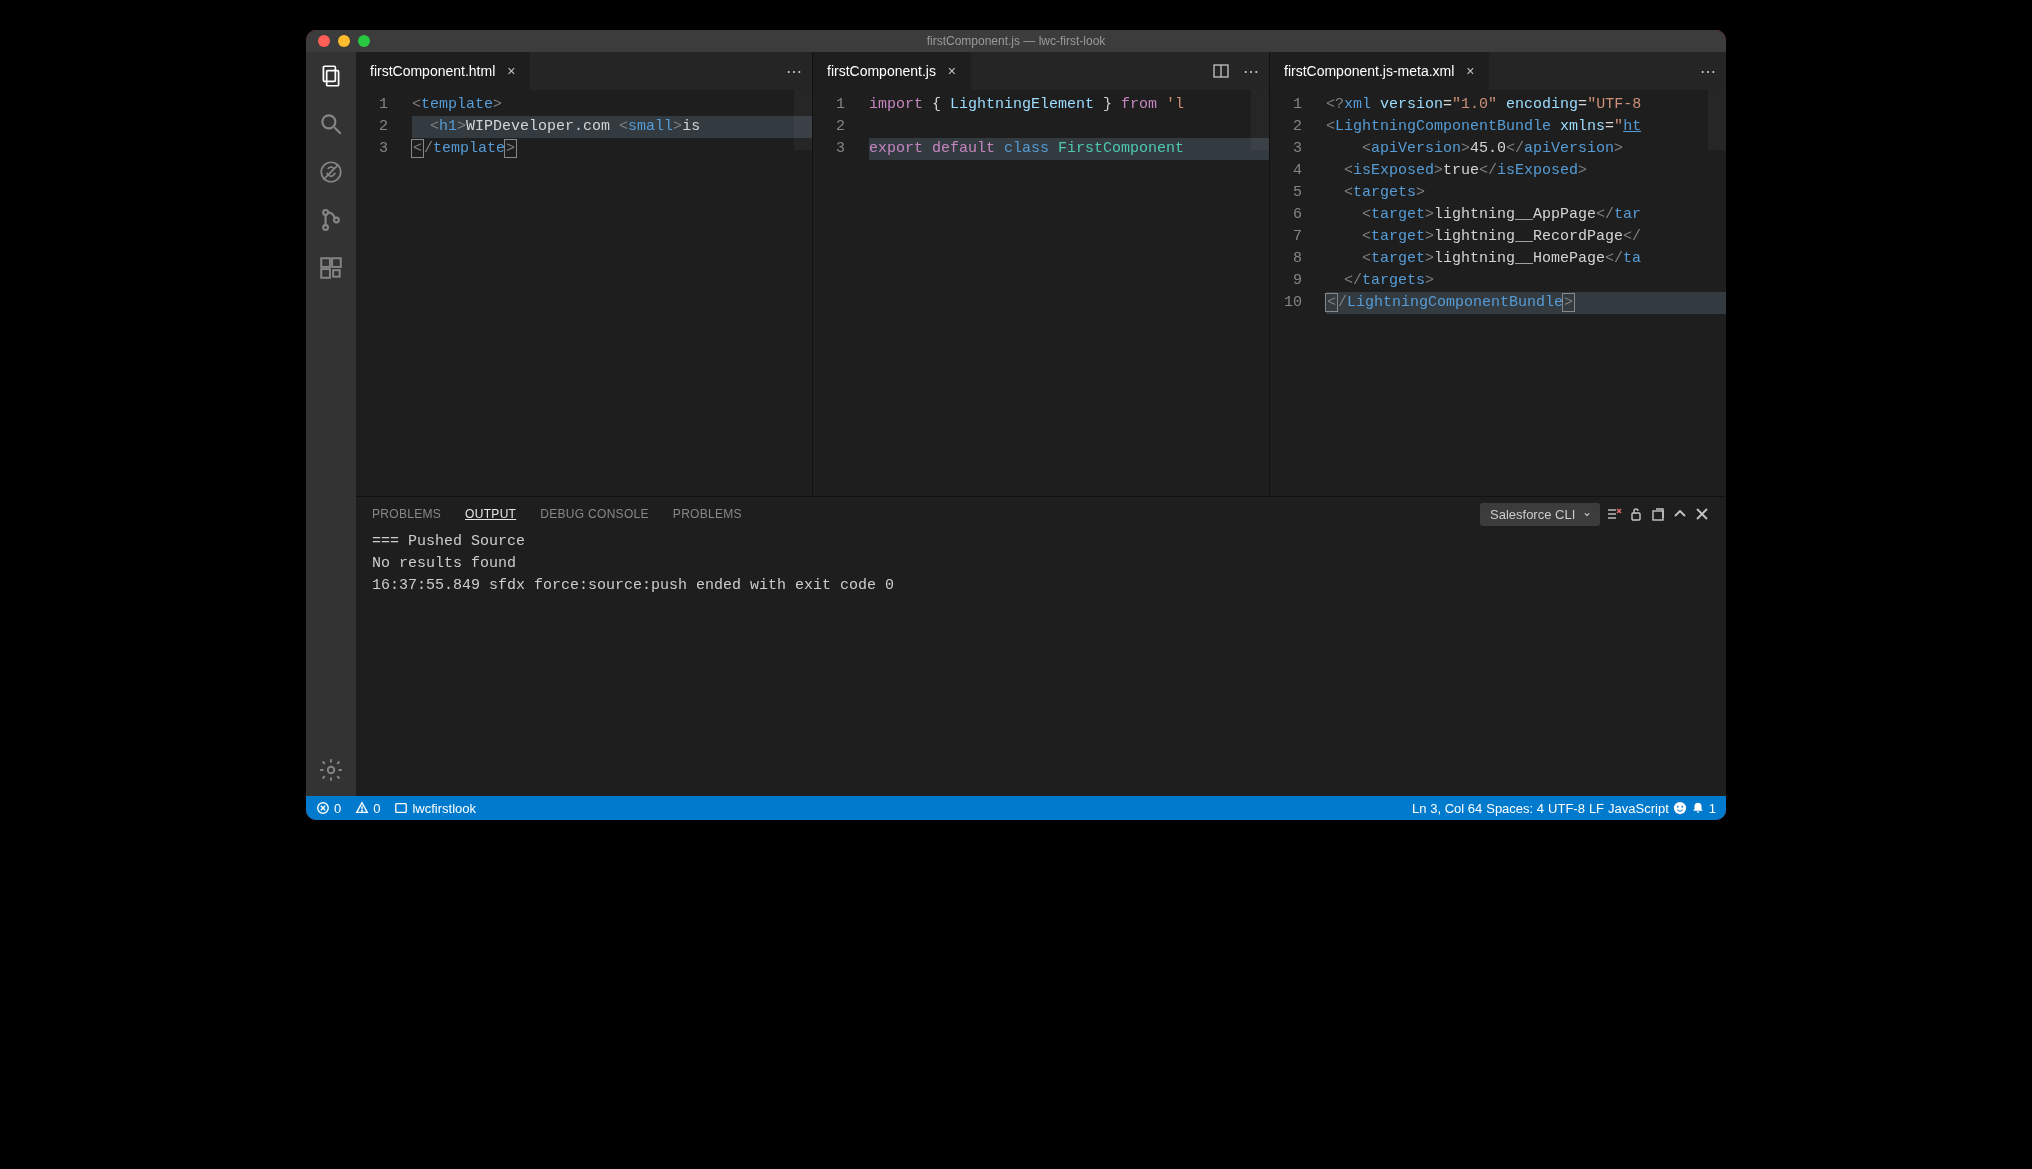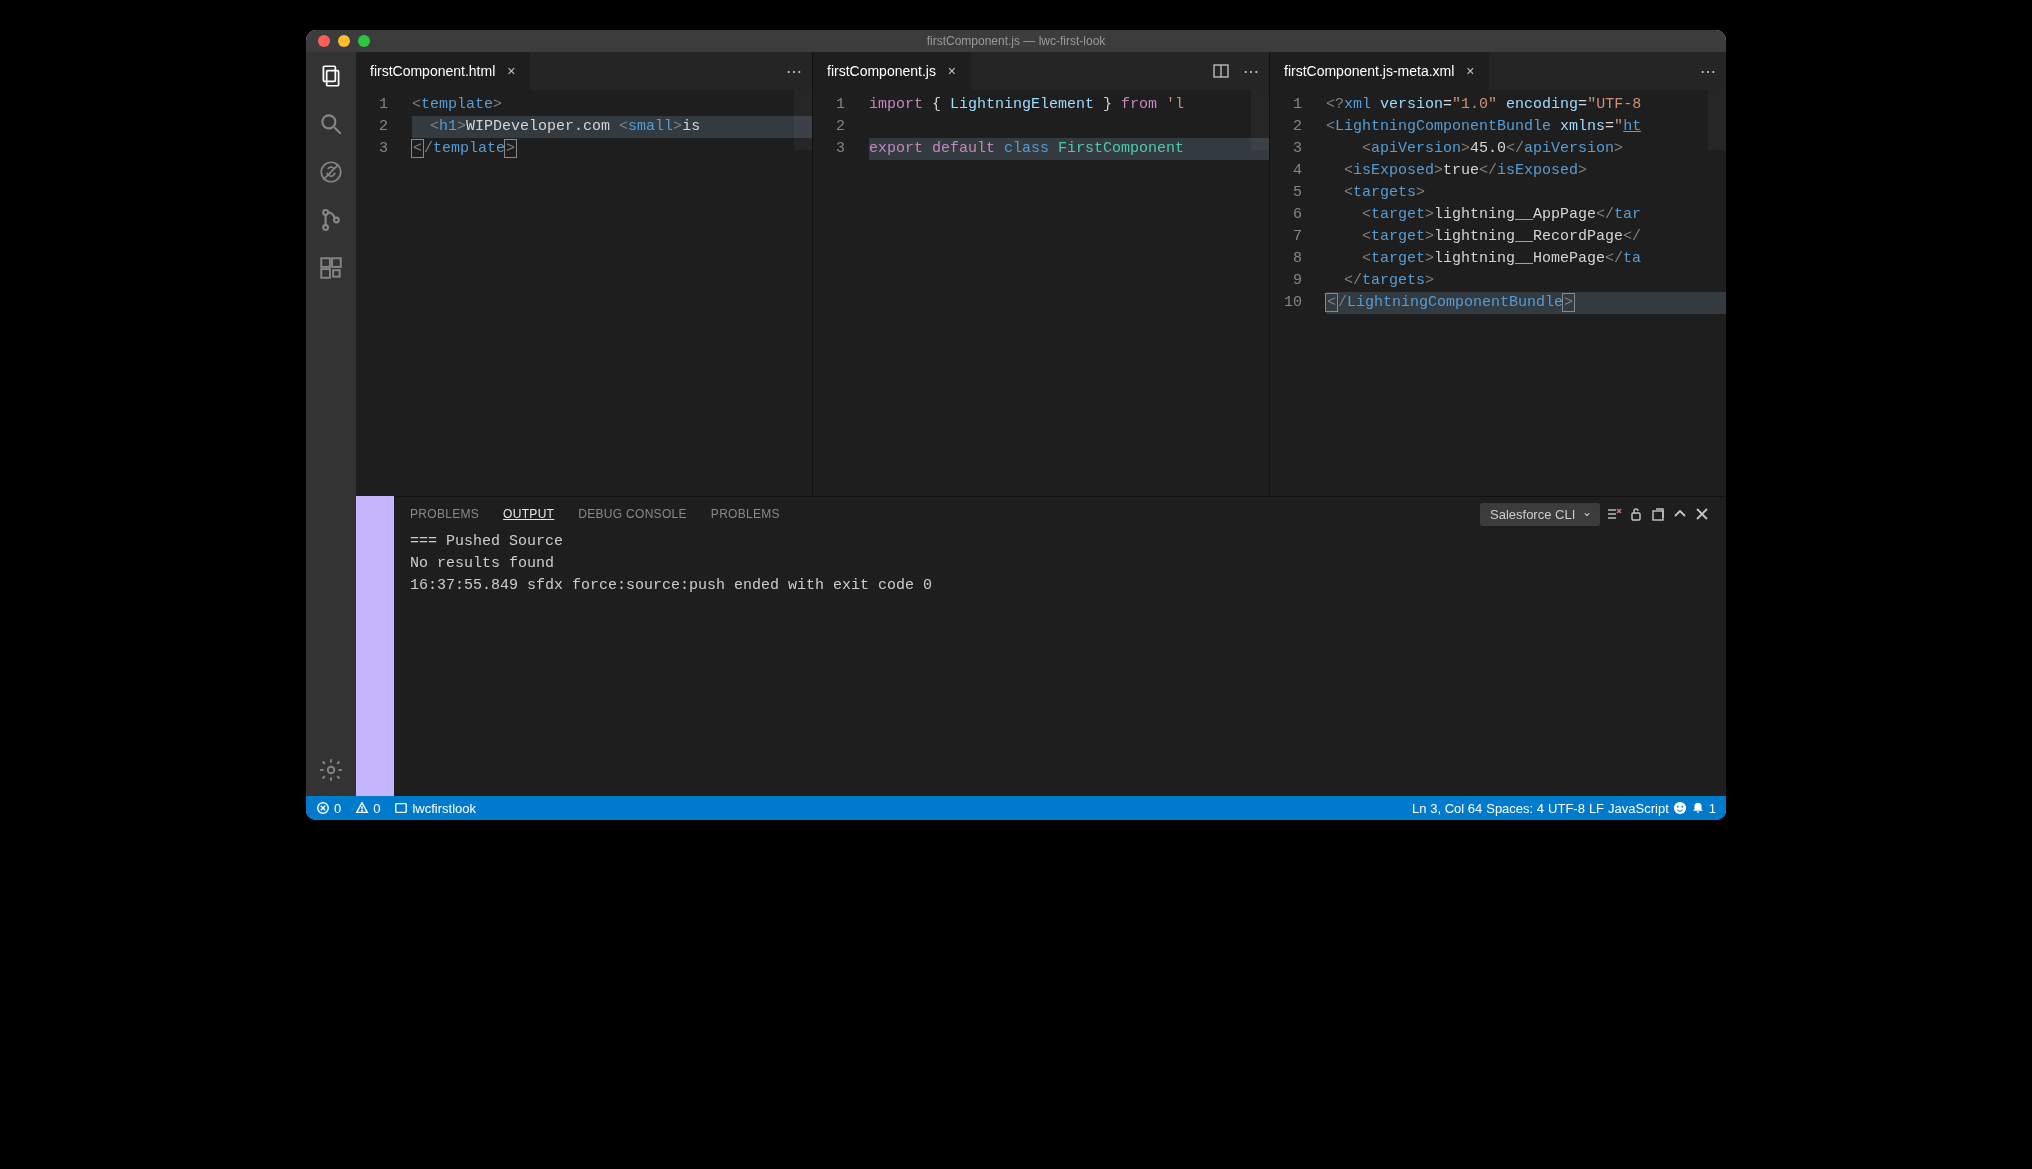--- a/index.html
+++ b/index.html
@@ -9,21 +9,21 @@
   width: 2032px;
   height: 1169px;
   padding: 30px;
   display: flex;
   align-items: flex-start;
   justify-content: center;
 }
 .window {
   width: 1420px;
   height: 790px;
-  background: #c4b5fd;
+  background: #b91c1c;
   border-radius: 10px;
   overflow: hidden;
   display: flex;
   flex-direction: column;
   box-shadow: 0 20px 60px rgba(0,0,0,.6);
 }
 .titlebar {
   height: 22px;
   background: #3c3c3c;
   display: flex;
@@ -121,21 +121,20 @@
 .tk-link{color:#569cd6;text-decoration:underline;}
 .hl{background:#333a40;}
 .cursor-box{border:1px solid #888; padding:0 1px; margin-left:-1px;}
 .panel {
   height: 300px;
   border-top: 1px solid #111;
   background: #1e1e1e;
   display:flex;
   flex-direction:column;
   flex-shrink:0;
-  margin-left:38px;
 }
 .panel-tabs {
   height: 34px;
   display:flex;
   align-items:center;
   padding: 0 16px;
   gap: 24px;
   color:#888;
   font-size: 12px;
 }

